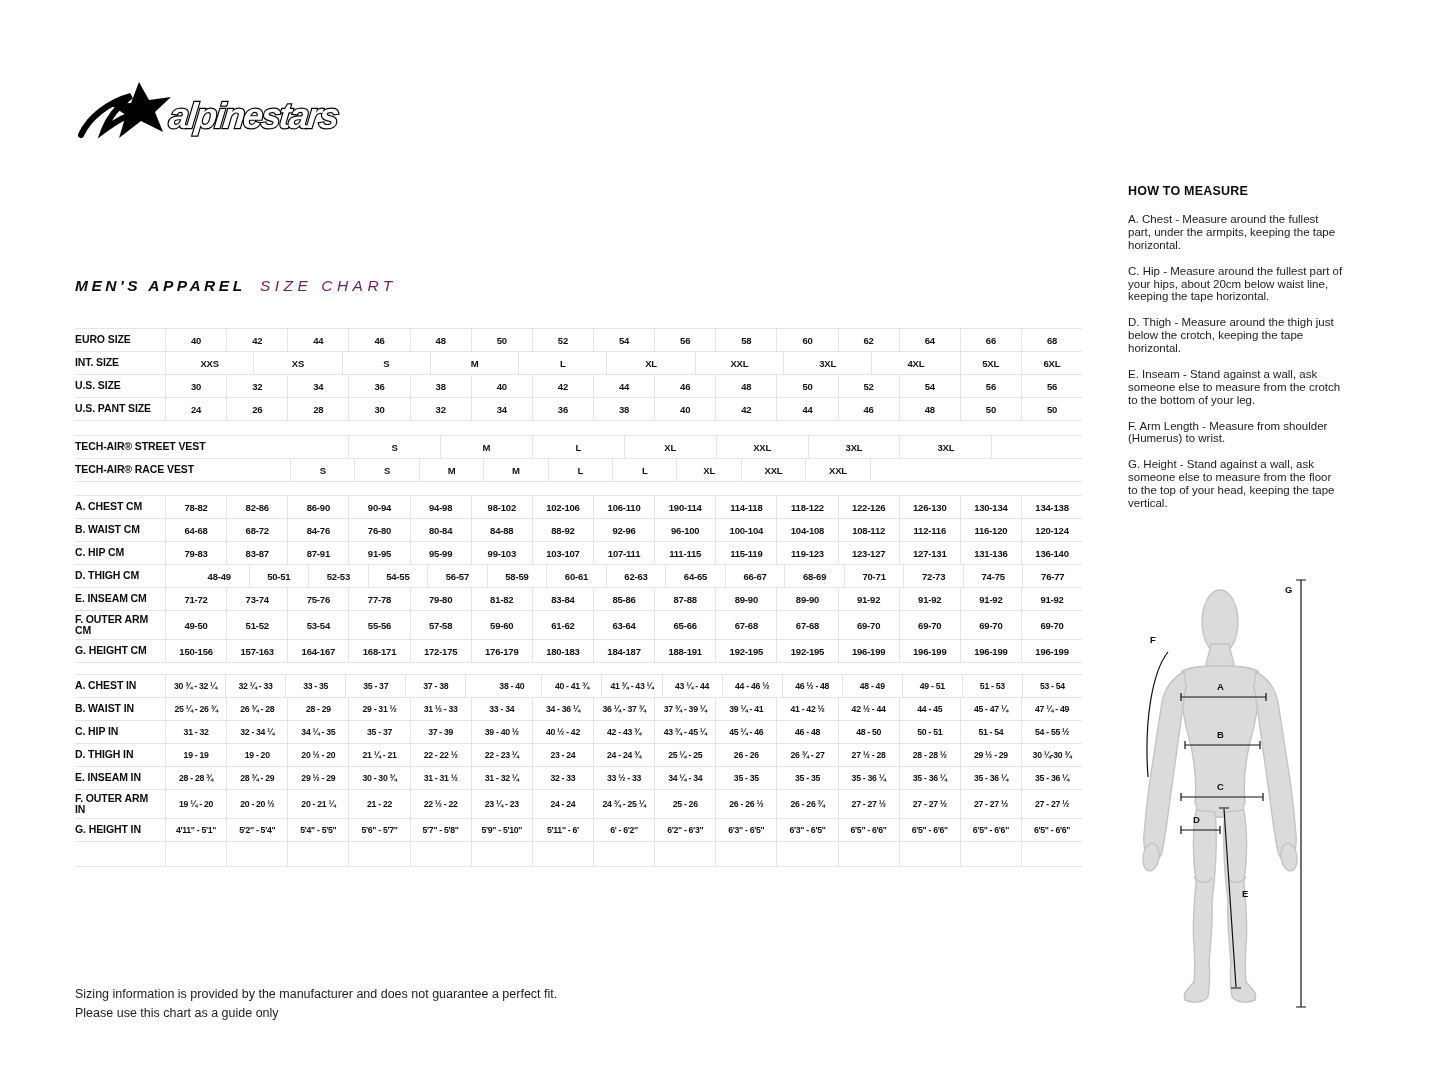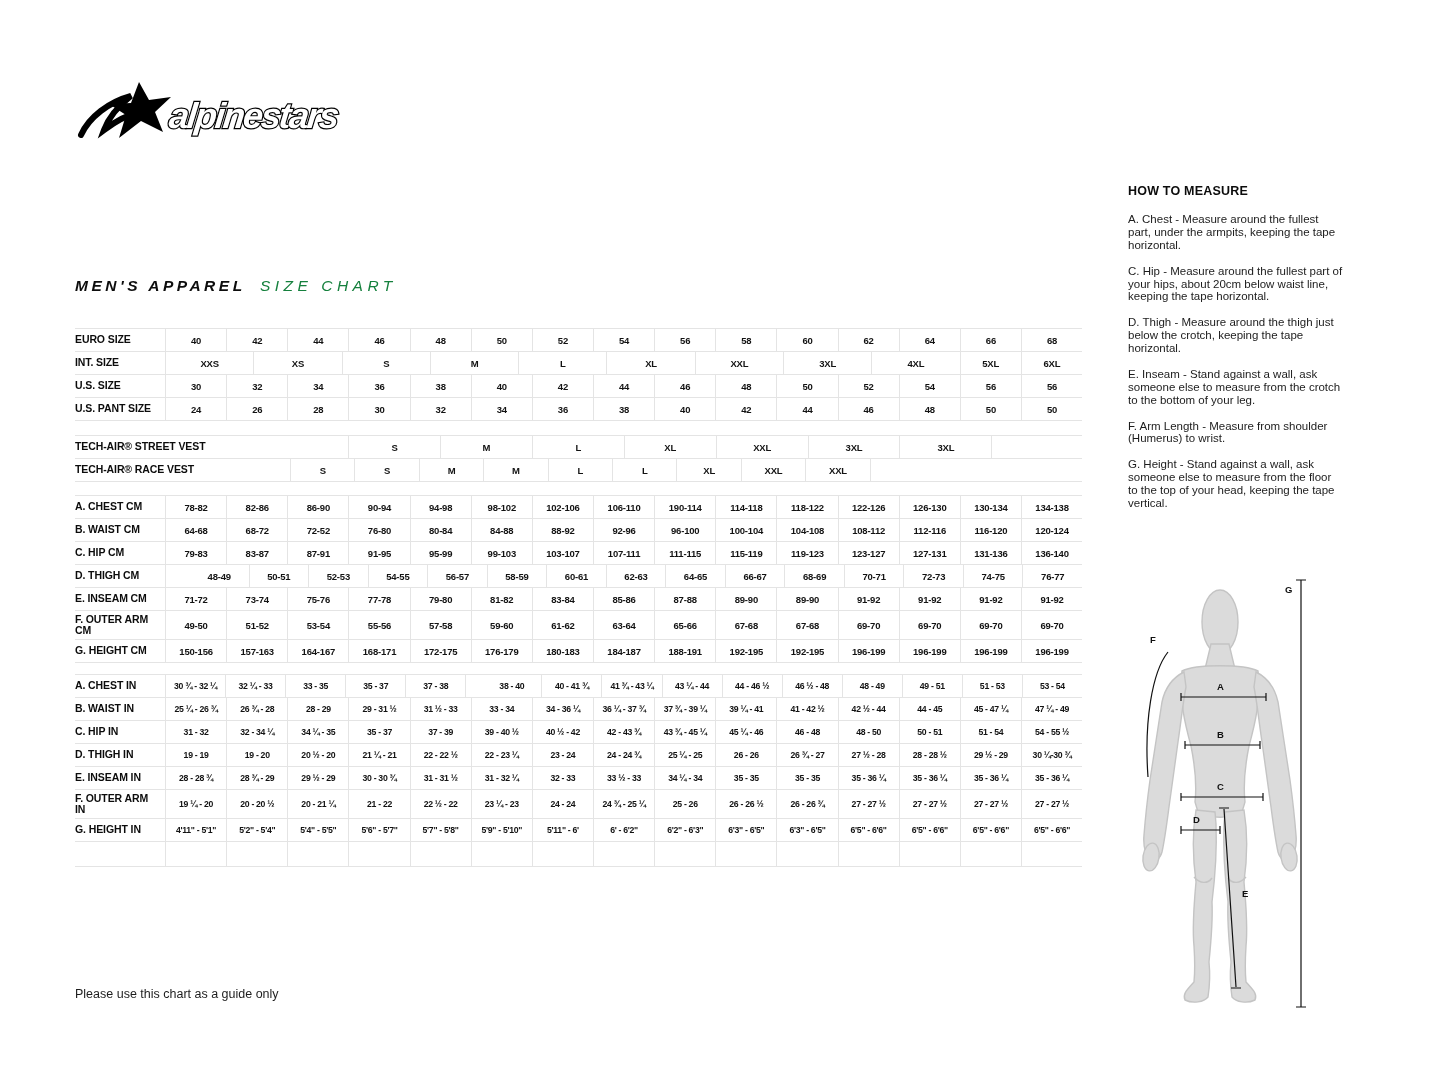--- a/index.html
+++ b/index.html
@@ -6,21 +6,21 @@
   body{
     width:1445px;height:1084px;background:#ffffff;position:relative;overflow:hidden;
     font-family:"Liberation Sans", sans-serif;color:#111;
     -webkit-font-smoothing:antialiased;
   }
   
   .logo{position:absolute;left:73px;top:80px;width:270px;height:70px;}
   
   .page-title{position:absolute;left:75px;top:277px;font-style:italic;font-size:15.5px;white-space:nowrap;}
   .page-title .t-bold{font-weight:800;letter-spacing:3.5px;color:#0d0d0d;}
-  .page-title .t-light{font-weight:400;letter-spacing:4.5px;color:#15803d;margin-left:10px;}
+  .page-title .t-light{font-weight:400;letter-spacing:4.5px;color:#701a75;margin-left:10px;}
   
   .size-table{position:absolute;left:75px;top:328px;width:1007px;}
   .sec{border-top:1px solid #e4e4e4;}
   .sec-techair{margin-top:14px;}
   .sec-cm{margin-top:13px;}
   .sec-in{margin-top:11px;}
   .t-row{display:flex;height:22px;border-bottom:1px solid #e4e4e4;align-items:stretch;}
   .t-row.tall{height:28px;}
   .t-row.empty-row{height:24px;}
   .t-label{
@@ -189,21 +189,21 @@
           <div class="t-cell" style="flex-grow: 1;">126-130</div>
           <div class="t-cell" style="flex-grow: 1;">130-134</div>
           <div class="t-cell" style="flex-grow: 1;">134-138</div>
         </div>
       </div>
       <div class="t-row">
         <div class="t-label">B. WAIST CM</div>
         <div class="t-cells">
           <div class="t-cell" style="flex-grow: 1;">64-68</div>
           <div class="t-cell" style="flex-grow: 1;">68-72</div>
-          <div class="t-cell" style="flex-grow: 1;">72-52</div>
+          <div class="t-cell" style="flex-grow: 1;">84-76</div>
           <div class="t-cell" style="flex-grow: 1;">76-80</div>
           <div class="t-cell" style="flex-grow: 1;">80-84</div>
           <div class="t-cell" style="flex-grow: 1;">84-88</div>
           <div class="t-cell" style="flex-grow: 1;">88-92</div>
           <div class="t-cell" style="flex-grow: 1;">92-96</div>
           <div class="t-cell" style="flex-grow: 1;">96-100</div>
           <div class="t-cell" style="flex-grow: 1;">100-104</div>
           <div class="t-cell" style="flex-grow: 1;">104-108</div>
           <div class="t-cell" style="flex-grow: 1;">108-112</div>
           <div class="t-cell" style="flex-grow: 1;">112-116</div>
@@ -517,14 +517,15 @@
       <text x="79" y="218">C</text>
       <text x="55" y="251">D</text>
       <text x="104" y="325">E</text>
       <text x="12" y="71">F</text>
       <text x="147" y="21">G</text>
     </g>
   </svg>
 </div>
 
 <div class="footer-note">
+  <div>Sizing information is provided by the manufacturer and does not guarantee a perfect fit.</div>
   <div>Please use this chart as a guide only</div>
 </div>
 
 </body></html>

